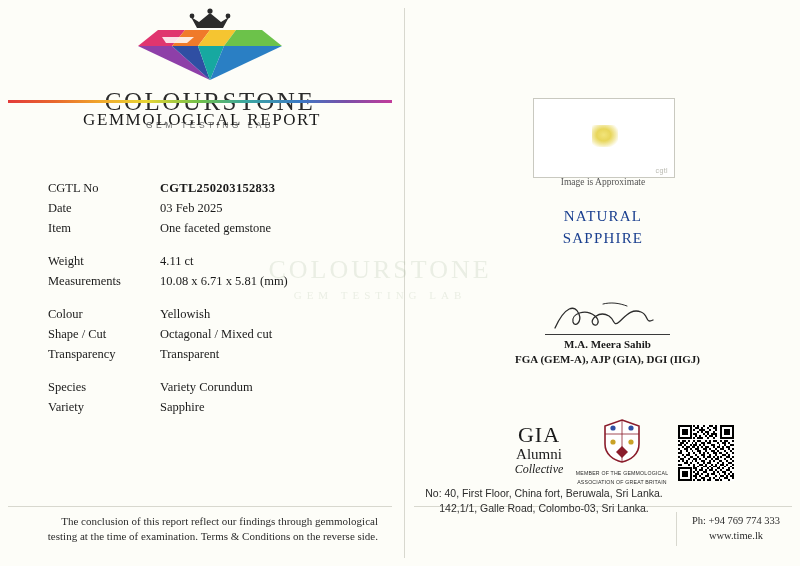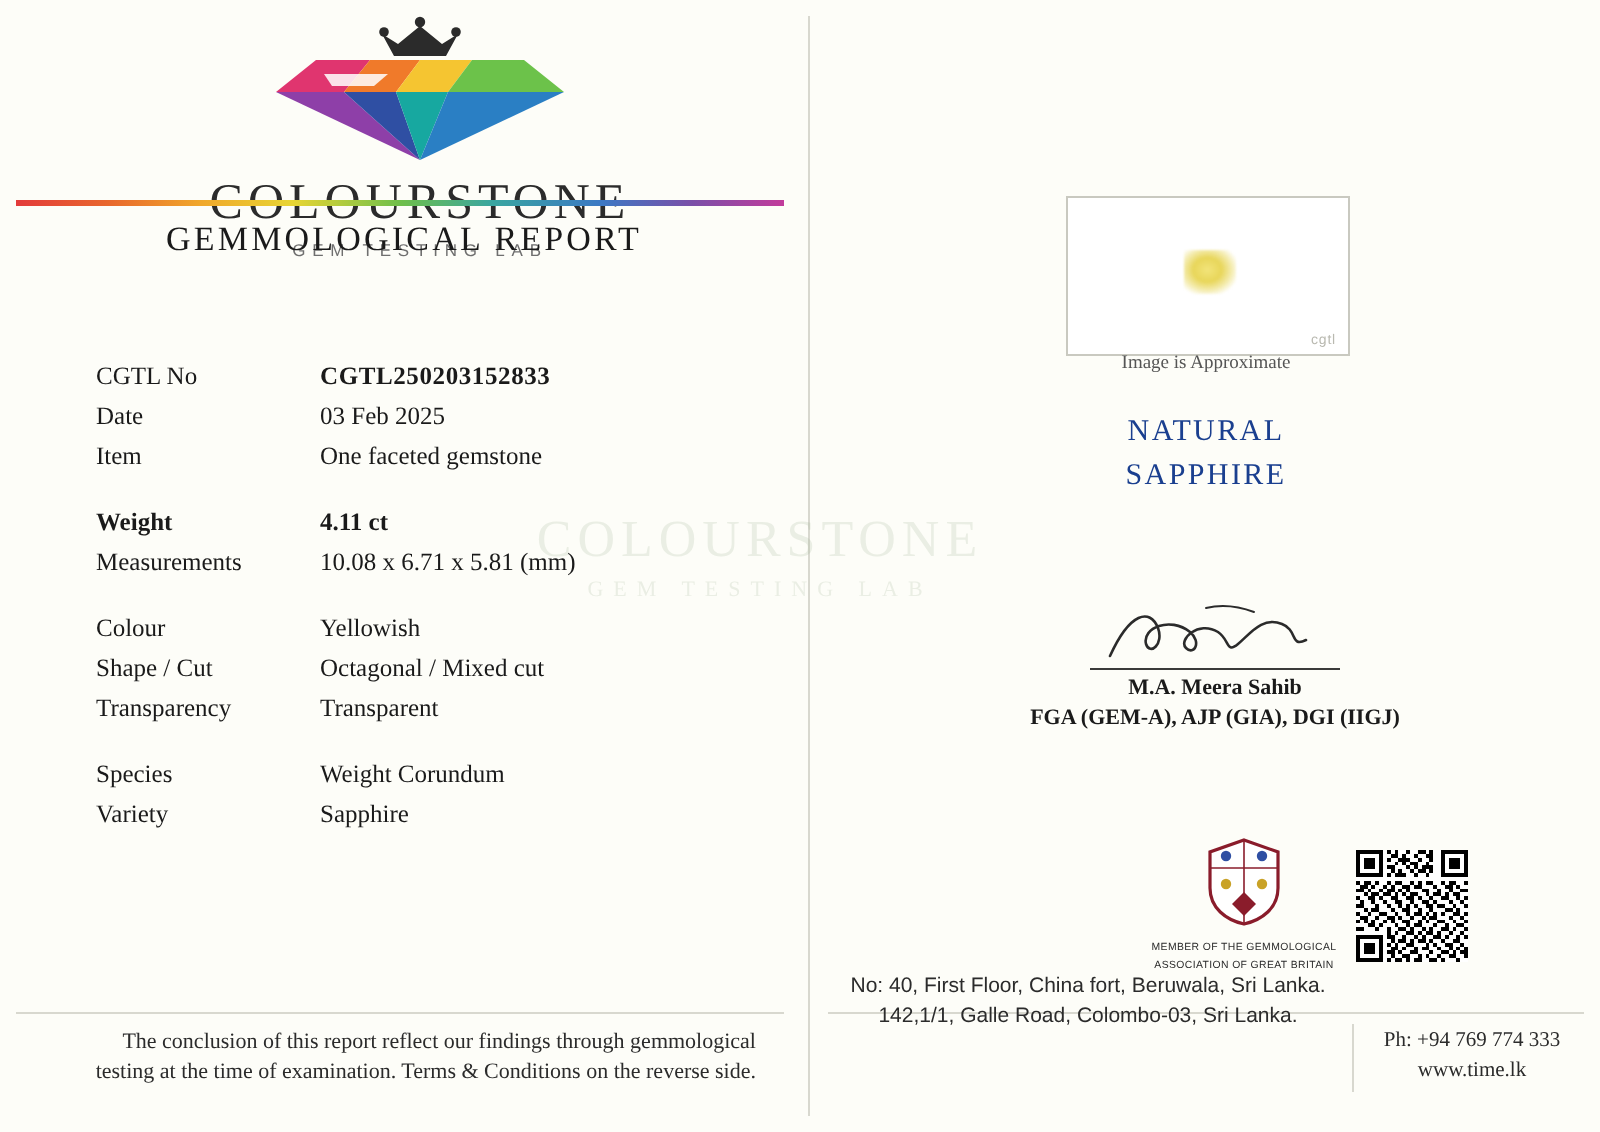--- a/index.html
+++ b/index.html
@@ -121,21 +121,21 @@
     line-height: 20px;
   }
   .row .k {
     width: 112px;
     flex: 0 0 112px;
   }
   .row .v {
     flex: 1;
   }
   .row.bold .k, .row.bold .v {
-    font-weight: bold;
+    font-weight: normal;
   }
   .row.serial .v {
     font-weight: bold;
     letter-spacing: 0.3px;
   }
   .gap {
     height: 13px;
   }
 
   
@@ -408,21 +408,21 @@
     </div>
     <div class="row">
       <div class="k">Transparency</div>
       <div class="v">Transparent</div>
     </div>
 
     <div class="gap"></div>
 
     <div class="row">
       <div class="k">Species</div>
-      <div class="v">Weight Corundum</div>
+      <div class="v">Variety Corundum</div>
     </div>
     <div class="row">
       <div class="k">Variety</div>
       <div class="v">Sapphire</div>
     </div>
   </div>
 
   <div class="footer-rule"></div>
   <div class="footer-left">
     <div>The conclusion of this report reflect our findings through gemmological</div>
@@ -445,20 +445,25 @@
       <path d="M10 28 C20 6, 30 4, 34 14 C37 22, 30 28, 28 22 C26 14, 40 8, 50 16 C56 21, 52 28, 48 24 C44 20, 54 10, 64 16 C70 20, 68 27, 74 22 C80 17, 86 8, 96 12 C104 15, 100 24, 108 20" fill="none" stroke="#2b2b2b" stroke-width="1.3" stroke-linecap="round"></path>
       <path d="M58 4 C66 2, 74 3, 82 6" fill="none" stroke="#2b2b2b" stroke-width="1" stroke-linecap="round"></path>
     </svg>
   </div>
   <div class="sig-line"></div>
   <div class="signer">
     <div>M.A. Meera Sahib</div>
     <div>FGA (GEM-A), AJP (GIA), DGI (IIGJ)</div>
   </div>
 
+  <div class="gia-badge">
+    <div class="gia-1">GIA</div>
+    <div class="gia-2">Alumni</div>
+    <div class="gia-3">Collective</div>
+  </div>
 
   <div class="crest">
     <svg width="42" height="46" viewBox="0 0 42 46">
       <path d="M21 2 L38 8 L38 26 C38 36, 30 42, 21 44 C12 42, 4 36, 4 26 L4 8 Z" fill="#ffffff" stroke="#8a1c2b" stroke-width="1.6"></path>
       <path d="M21 2 L21 44" stroke="#8a1c2b" stroke-width="0.8"></path>
       <path d="M4 16 L38 16" stroke="#8a1c2b" stroke-width="0.8"></path>
       <circle cx="12" cy="10" r="2.6" fill="#2f4fa3"></circle>
       <circle cx="30" cy="10" r="2.6" fill="#2f4fa3"></circle>
       <circle cx="12" cy="24" r="2.6" fill="#c9a227"></circle>
       <circle cx="30" cy="24" r="2.6" fill="#c9a227"></circle>

